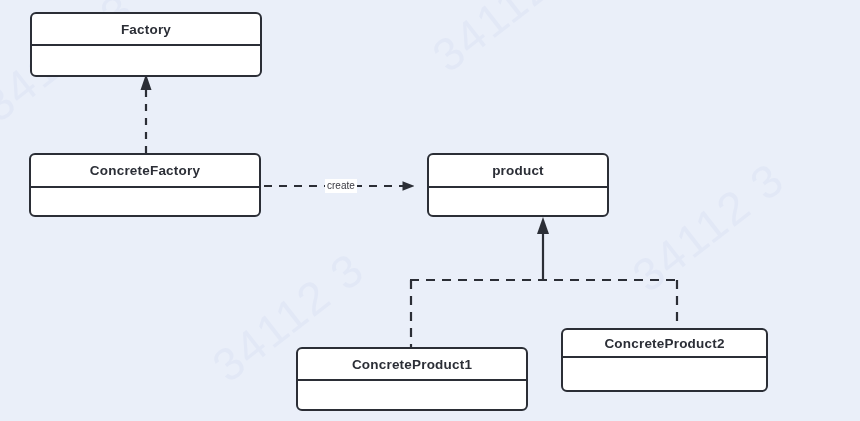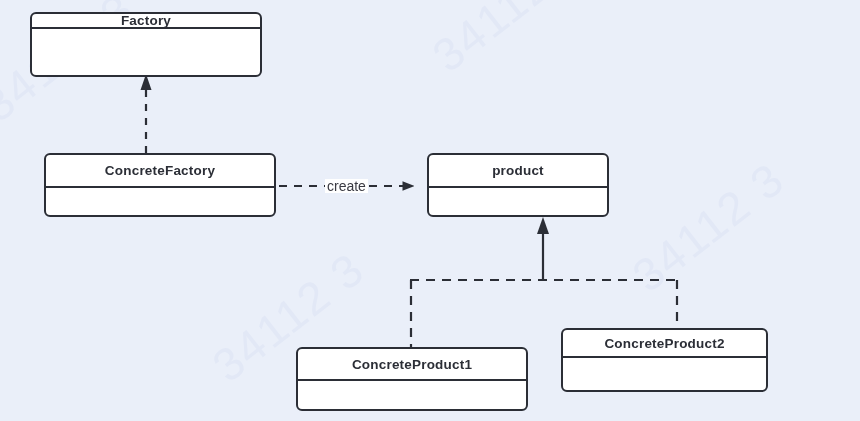--- a/index.html
+++ b/index.html
@@ -64,21 +64,21 @@
     font-size: 13.5px;
     color: #2b2e36;
     letter-spacing: 0.2px;
   }
   .uml-body {
     flex: 1 1 auto;
   }
   .edge-label {
     position: absolute;
     background: #ffffff;
-    font-size: 14px;
+    font-size: 10px;
     color: #3a3a42;
     padding: 0 2px;
     line-height: 14px;
     z-index: 3;
     white-space: nowrap;
   }
 </style>
 </head>
 <body>
 
@@ -119,25 +119,25 @@
 
       <line x1="411" y1="280" x2="411" y2="347" stroke="#2b2e36" stroke-width="2.2" stroke-dasharray="9 7"></line>
 
       <line x1="677" y1="280" x2="677" y2="347" stroke="#2b2e36" stroke-width="2.2" stroke-dasharray="9 7"></line>
     </g>
   </svg>
 
   <div class="edge-label" style="left:325px; top:179px;">create</div>
 
   <div class="uml-class" style="left:30px; top:12px; width:232px; height:65px;">
-    <div class="uml-head" style="height:15px;">Factory</div>
+    <div class="uml-head" style="height:32px;">Factory</div>
     <div class="uml-body"></div>
   </div>
 
-  <div class="uml-class" style="left:44px; top:153px; width:232px; height:64px;justify-content:center;">
+  <div class="uml-class" style="left:29px; top:153px; width:232px; height:64px;justify-content:center;">
     <div class="uml-head" style="height:33px;">ConcreteFactory</div>
     <div class="uml-body"></div>
   </div>
 
   <div class="uml-class" style="left:427px; top:153px; width:182px; height:64px;">
     <div class="uml-head" style="height:33px;">product</div>
     <div class="uml-body"></div>
   </div>
 
   <div class="uml-class" style="left:296px; top:347px; width:232px; height:64px;">

